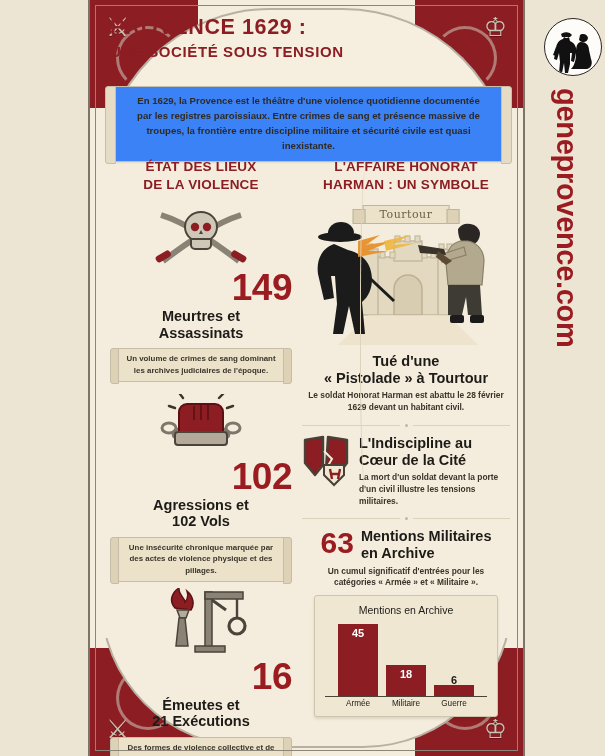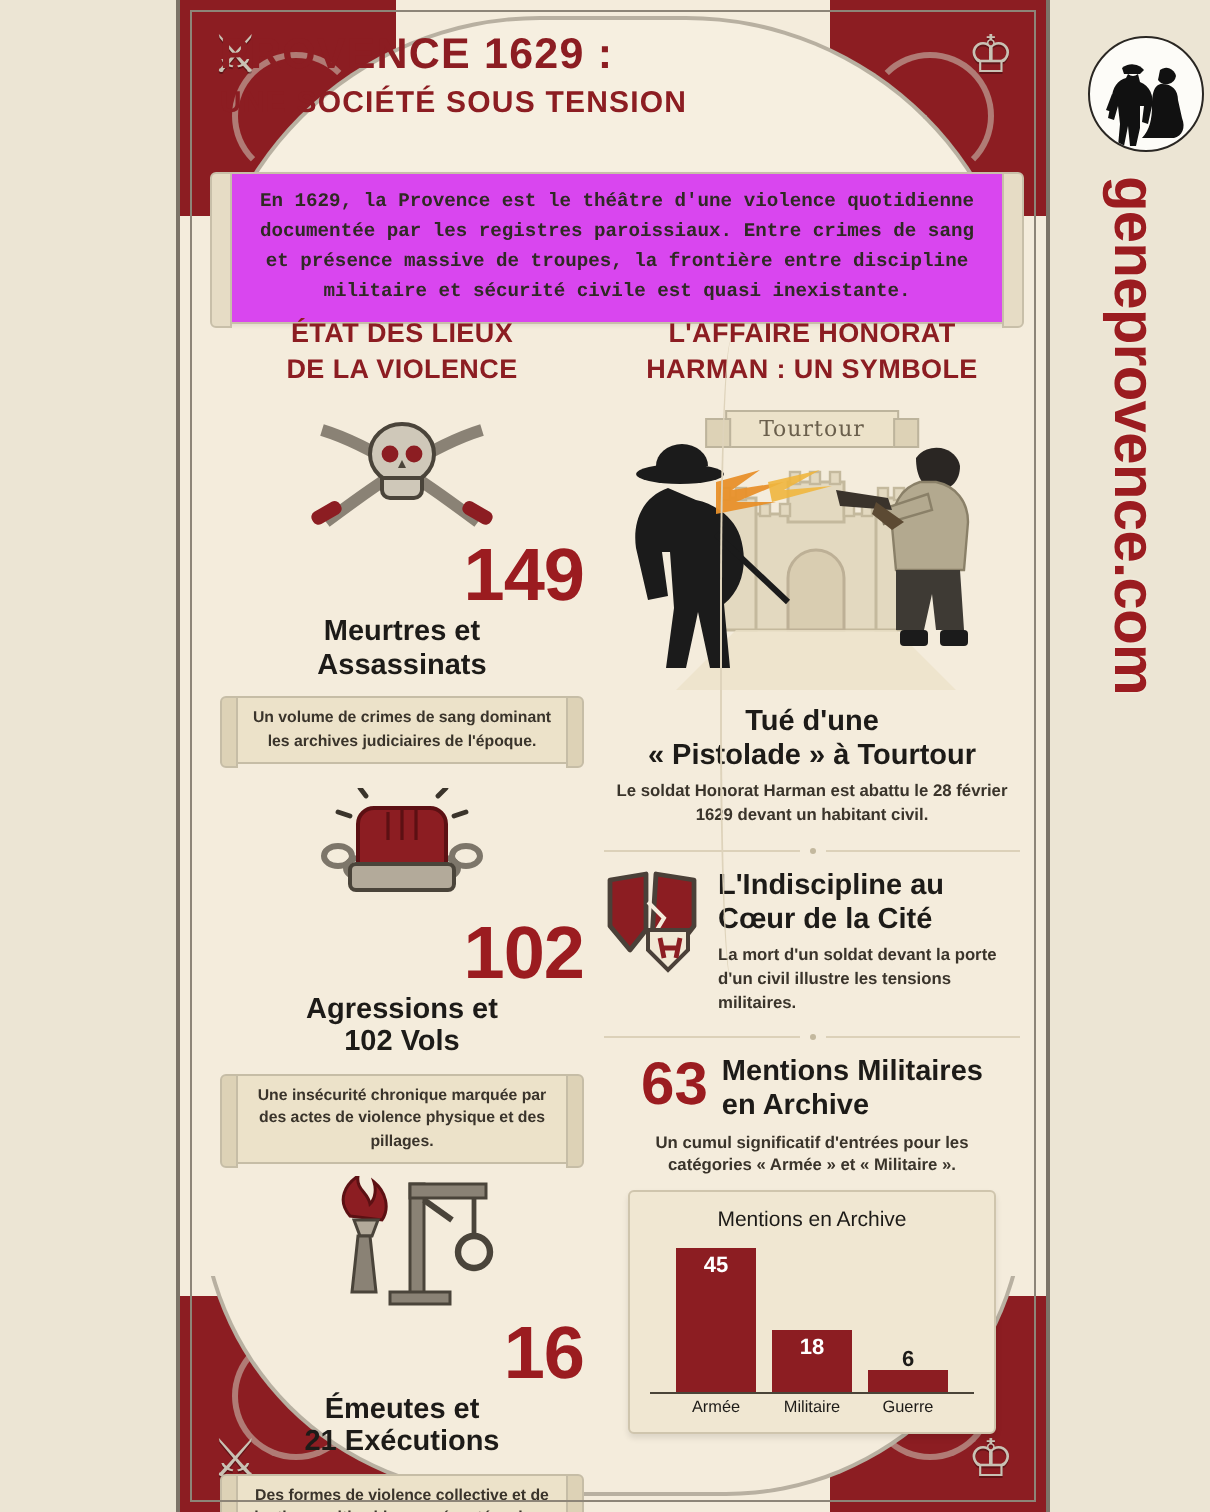--- a/index.html
+++ b/index.html
@@ -110,31 +110,30 @@
     font-weight: bold;
     font-size: 21.5px;
     letter-spacing: .6px;
     line-height: 1.28;
   }
   .title .l2 { display: block; font-size: 15px; }
 
   
   .intro {
     position: absolute; left: 23px; top: 86px; width: 391px;
-    background: #d946ef;
+    background: #3b82f6;
     border: 1px solid #c8bfa9;
     border-radius: 2px;
     padding: 7px 16px 8px;
     text-align: center;
     font-size: 9.6px;
     line-height: 1.55;
     color: #2f2a24;
     font-weight: bold;
     box-shadow: 0 1px 2px rgba(0,0,0,.07);
-    font-family: Liberation Mono, monospace;
   }
   .intro::before, .intro::after {
     content: ""; position: absolute; top: -1px; width: 9px; height: calc(100% + 2px);
     background: #e6dcc5; border: 1px solid #c8bfa9;
   }
   .intro::before { left: -9px; border-radius: 3px 0 0 3px; }
   .intro::after  { right: -9px; border-radius: 0 3px 3px 0; }
 
   
   .col-left  { position: absolute; left: 20px;  top: 158px; width: 182px; }

